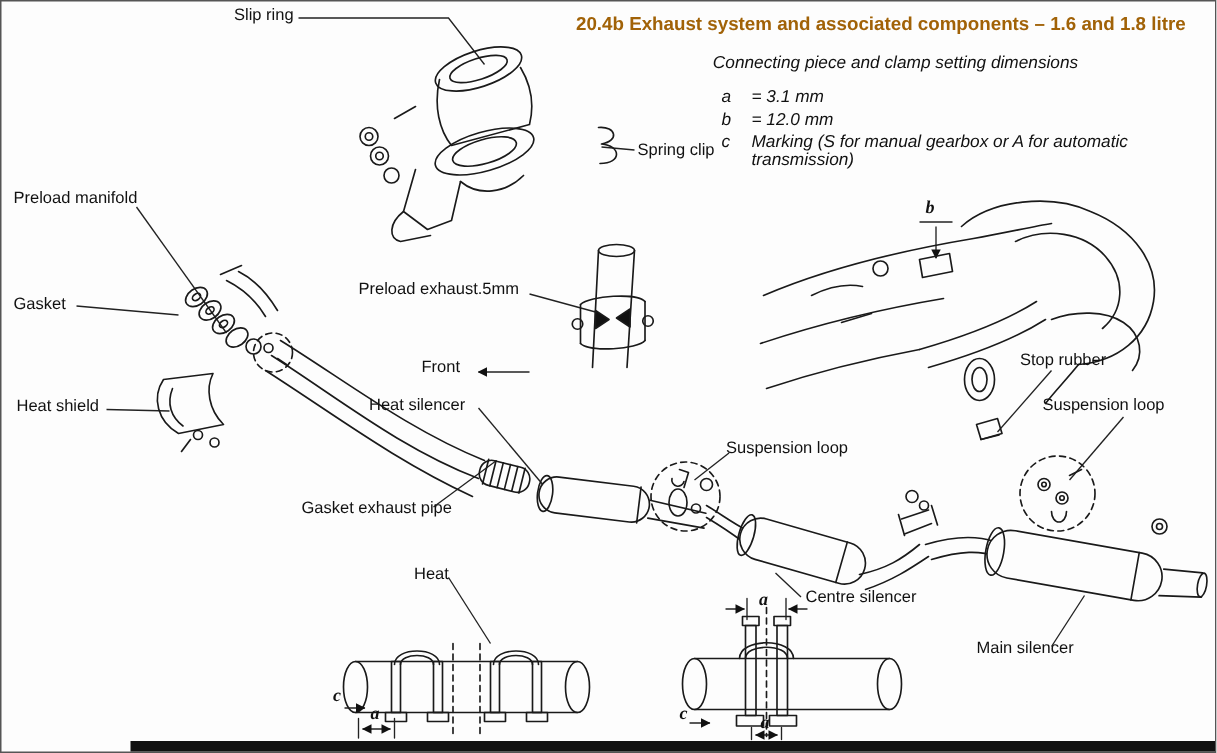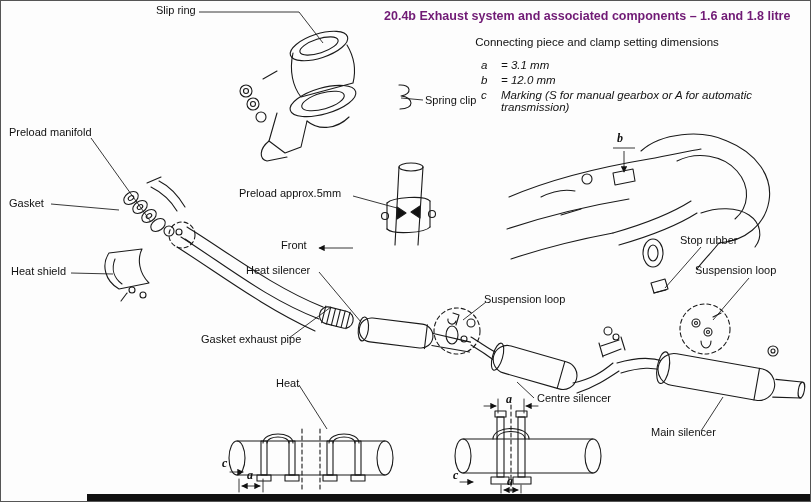--- a/index.html
+++ b/index.html
@@ -1,23 +1,23 @@
 <!DOCTYPE html>
 <html><head>
 <meta charset="utf-8">
 <style>
   html,body{margin:0;padding:0;background:#e8e8e8}
   .page{position:relative;width:811px;height:502px;background:#fdfdfd;border:1px solid #555;
         box-sizing:border-box;font-family:"Liberation Sans",sans-serif;overflow:hidden}
   .page svg{position:absolute;left:0;top:0}
   .lbl{position:absolute;font-size:11px;color:#111;white-space:nowrap;line-height:1.1}
   .dim{font-style:italic;font-family:"Liberation Serif",serif;font-size:12px;font-weight:bold}
-  .title{position:absolute;left:383px;top:8px;width:424px;font-weight:bold;font-size:12.5px;color:#701a75}
+  .title{position:absolute;left:383px;top:8px;width:424px;font-weight:bold;font-size:12.5px;color:#a16207}
   .subtitle{position:absolute;left:402px;top:35px;width:388px;text-align:center;
-            font-size:11.5px;color:#111}
+            font-style:italic;font-size:11.5px;color:#111}
   .legend{position:absolute;left:480px;top:58px;font-style:italic;font-size:11.5px;color:#111}
   .legend-row{display:flex;margin-bottom:3px}
   .legend-key{width:20px;flex:0 0 20px}
   .legend-text{max-width:292px;white-space:normal}
   .dr{stroke:#1a1a1a;stroke-width:1.1;fill:none;stroke-linecap:round;stroke-linejoin:round}
   .ld{stroke:#222;stroke-width:0.9;fill:none}
   .dash{stroke-dasharray:4 3}
 </style>
 </head>
 <body>
@@ -259,21 +259,21 @@
       <span class="legend-key">c</span>
       <span class="legend-text">Marking (S for manual gearbox or A for automatic transmission)</span>
     </div>
   </div>
 
   <div class="lbl" style="left:155px;top:3px">Slip ring</div>
   <div class="lbl" style="left:424px;top:93px">Spring clip</div>
   <div class="lbl" style="left:8px;top:125px">Preload manifold</div>
   <div class="lbl" style="left:8px;top:196px">Gasket</div>
   <div class="lbl" style="left:10px;top:264px">Heat shield</div>
-  <div class="lbl" style="left:238px;top:186px">Preload approx.5mm</div>
+  <div class="lbl" style="left:238px;top:186px">Preload exhaust.5mm</div>
   <div class="lbl" style="left:280px;top:238px">Front</div>
   <div class="lbl" style="left:245px;top:263px">Heat silencer</div>
   <div class="lbl" style="left:200px;top:332px">Gasket exhaust pipe</div>
   <div class="lbl" style="left:483px;top:292px">Suspension loop</div>
   <div class="lbl" style="left:275px;top:376px">Heat</div>
   <div class="lbl" style="left:536px;top:391px">Centre silencer</div>
   <div class="lbl" style="left:679px;top:233px">Stop rubber</div>
   <div class="lbl" style="left:694px;top:263px">Suspension loop</div>
   <div class="lbl" style="left:650px;top:425px">Main silencer</div>
 

